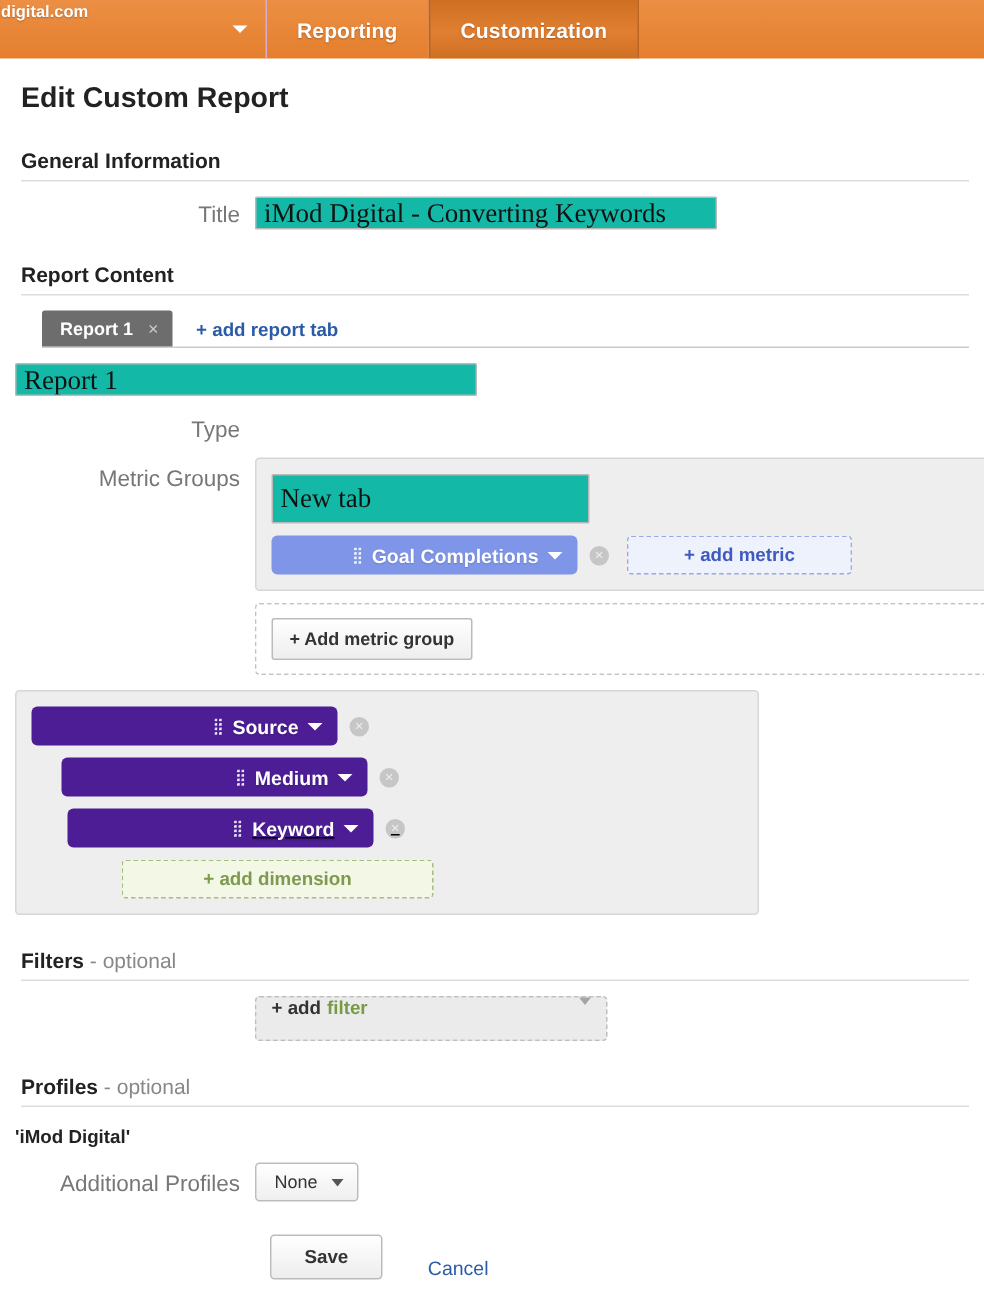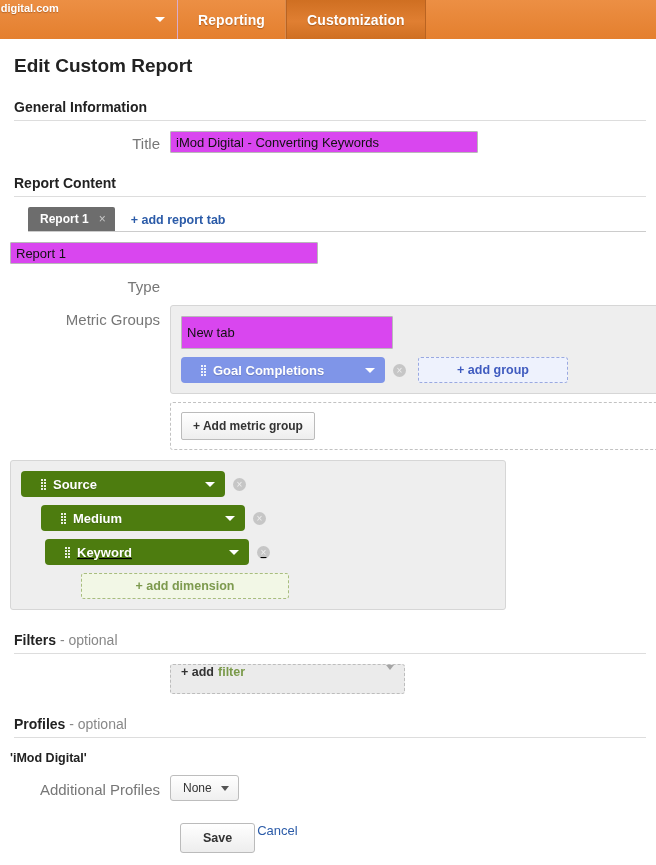--- a/index.html
+++ b/index.html
@@ -100,24 +100,24 @@
     color: #777777;
     font-size: 15px;
     white-space: nowrap;
   }
   .lbl.tall { padding-top: 6px; }
 
   input.txt {
     height: 22px;
     border: 1px solid #b9b9b9;
     padding: 1px 5px;
-    font-size: 13px;
-    font-family: Liberation Sans, sans-serif;
+    font-size: 18px;
+    font-family: Liberation Serif, serif;
     color: #111111;
-    background: #d946ef;
+    background: #14b8a6;
     border-radius: 1px;
   }
   input.txt#title-field { width: 308px; }
   input.txt#name-field  { width: 308px; }
   input.txt.newtab      { width: 212px; height: 33px; }
 
   
   .tabstrip {
     display: flex;
     align-items: flex-end;
@@ -204,23 +204,24 @@
     align-items: center;
     height: 26px;
     border-radius: 4px;
     color: #ffffff;
     font-size: 13px;
     font-weight: bold;
     padding-left: 20px;
     padding-right: 26px;
     cursor: pointer;
     text-shadow: 0 1px 1px rgba(0,0,0,.18);
+    justify-content: flex-end;
   }
   .pill.metric { background: #7f95e8; width: 204px; }
-  .pill.dim    { background: #4d7c0f; width: 204px; }
+  .pill.dim    { background: #4c1d95; width: 204px; }
   .grip {
     width: 5px; height: 11px;
     margin-right: 7px;
     background-image:
       radial-gradient(circle at 1px 1px, rgba(255,255,255,.92) .9px, transparent 1.1px);
     background-size: 3px 3px;
     opacity: .95;
   }
   .pill .caret {
     position: absolute;
@@ -338,23 +339,23 @@
   .select-btn .caret {
     position: absolute; right: 9px;
     width: 0; height: 0;
     border-left: 4px solid transparent;
     border-right: 4px solid transparent;
     border-top: 5px solid #555555;
   }
 
   .actions {
     display: flex;
-    align-items: flex-start;
+    align-items: flex-end;
     margin: 22px 0 0 170px;
-    gap: 2px;
+    gap: 30px;
   }
   .btn-save {
     font-family: "Liberation Sans", sans-serif;
     font-size: 12.5px;
     font-weight: bold;
     color: #333333;
     background: linear-gradient(to bottom,#ffffff,#ededed);
     border: 1px solid #bbbbbb;
     border-radius: 3px;
     padding: 7px 22px;
@@ -418,21 +419,21 @@
 
       <div class="panel">
         <input class="txt newtab" type="text" value="New tab" style="">
         <div class="metric-line">
           <div class="pill metric">
             <span class="grip"></span>
             <span>Goal Completions</span>
             <span class="caret"></span>
           </div>
           <div class="remove">×</div>
-          <div class="add-metric">+ add group</div>
+          <div class="add-metric">+ add metric</div>
         </div>
       </div>
 
       <div class="panel dashed">
         <button class="btn-grey">+ Add metric group</button>
       </div>
 
     </div>
   </div>
 

